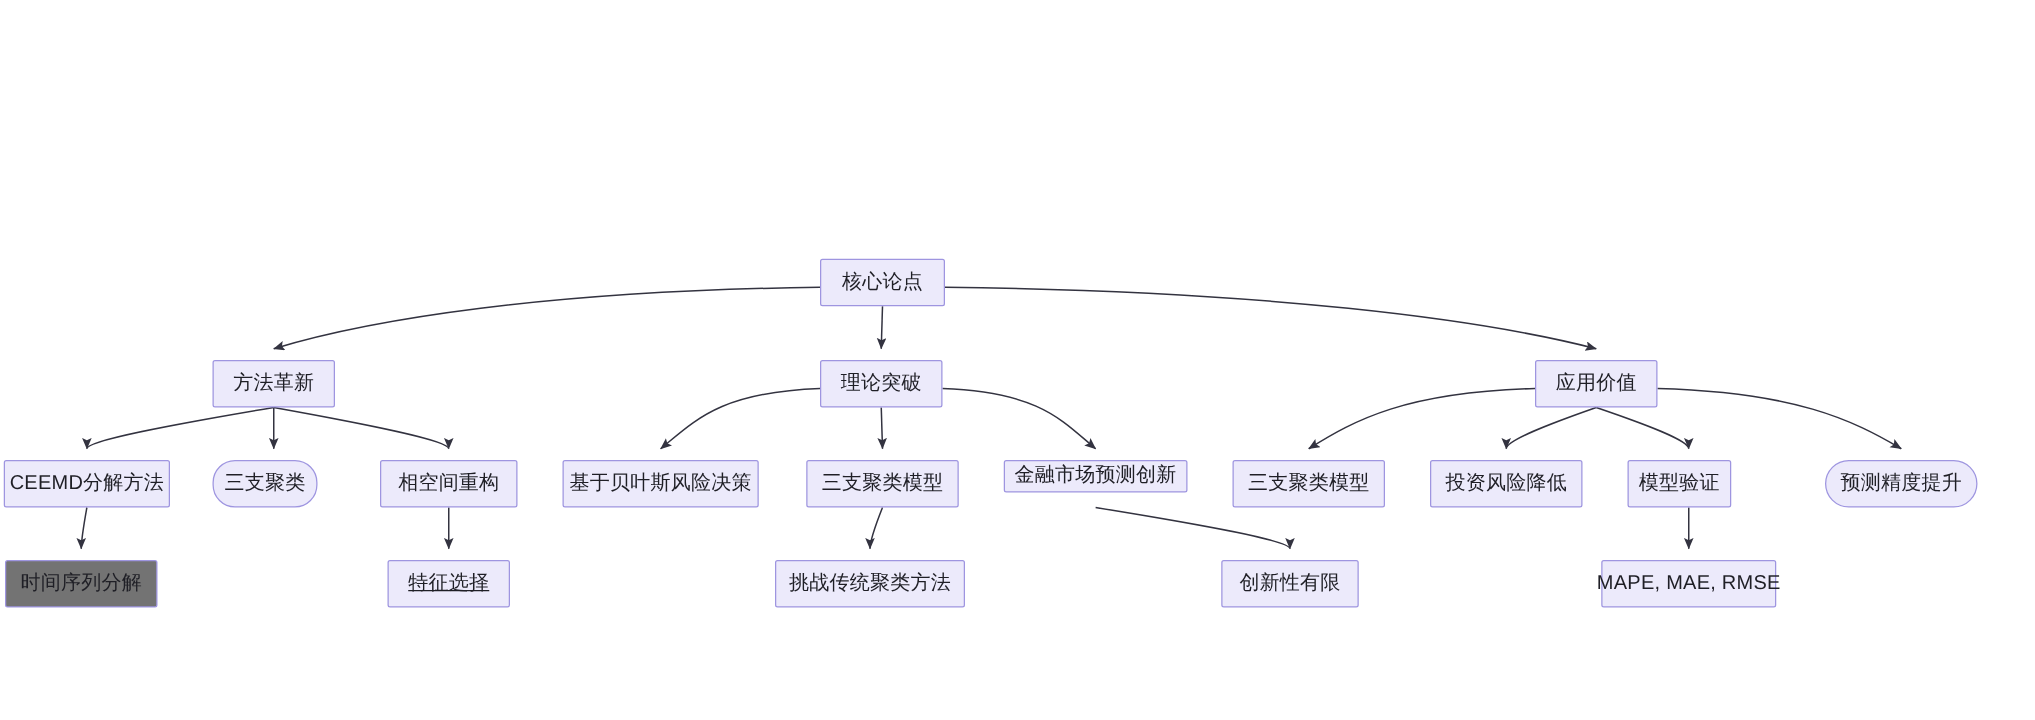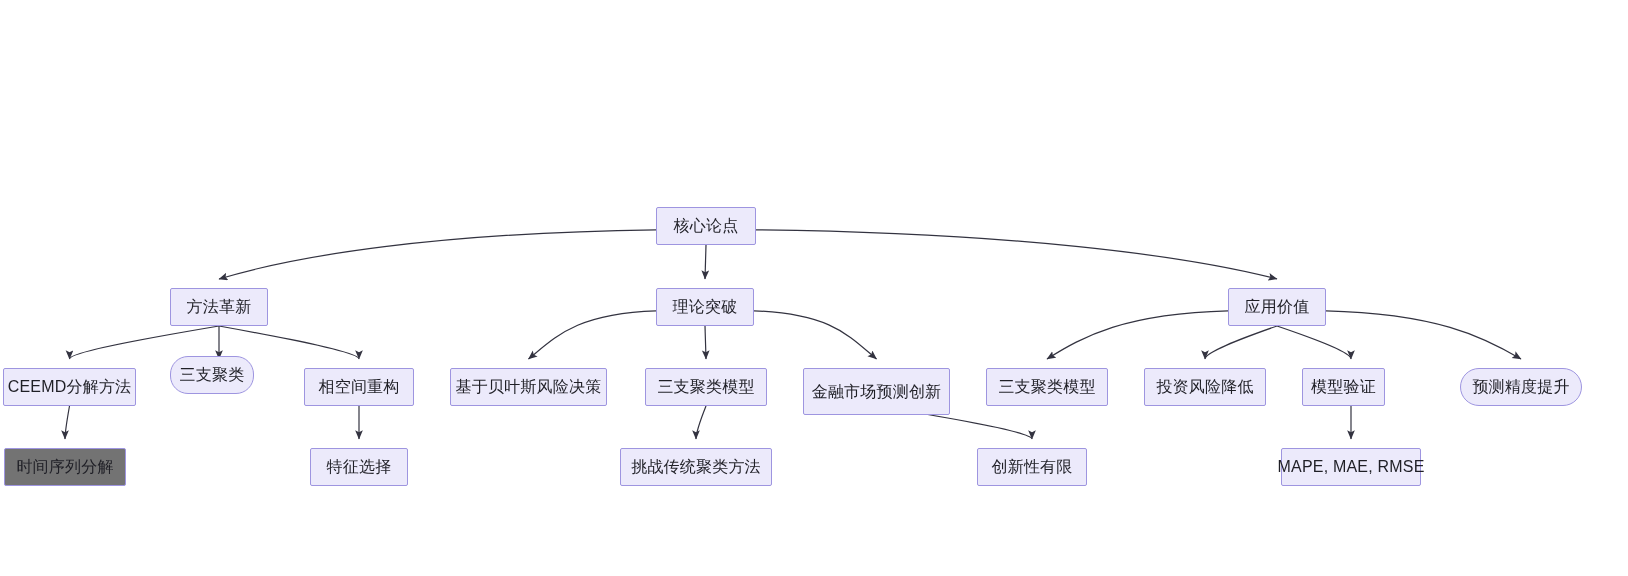--- a/index.html
+++ b/index.html
@@ -86,51 +86,51 @@
       </div>
       <div class="node" style="left: 656px; top: 288px; width: 98px; height: 38px; background: rgb(236, 234, 251); border-color: rgb(158, 149, 224); color: rgb(31, 31, 38);">
         <span class="node-label">理论突破</span>
       </div>
       <div class="node" style="left: 1228px; top: 288px; width: 98px; height: 38px; background: rgb(236, 234, 251); border-color: rgb(158, 149, 224); color: rgb(31, 31, 38);">
         <span class="node-label">应用价值</span>
       </div>
       <div class="node" style="left: 3px; top: 368px; width: 133px; height: 38px; background: rgb(236, 234, 251); border-color: rgb(158, 149, 224); color: rgb(31, 31, 38);">
         <span class="node-label">CEEMD分解方法</span>
       </div>
-      <div class="node" style="left: 170px; top: 356px; width: 84px; height: 38px; background: rgb(236, 234, 251); border-color: rgb(158, 149, 224); color: rgb(31, 31, 38); border-radius: 18px;">
+      <div class="node" style="left: 170px; top: 368px; width: 84px; height: 38px; background: rgb(236, 234, 251); border-color: rgb(158, 149, 224); color: rgb(31, 31, 38); border-radius: 18px;">
         <span class="node-label">三支聚类</span>
       </div>
       <div class="node" style="left: 304px; top: 368px; width: 110px; height: 38px; background: rgb(236, 234, 251); border-color: rgb(158, 149, 224); color: rgb(31, 31, 38);">
         <span class="node-label">相空间重构</span>
       </div>
       <div class="node" style="left: 450px; top: 368px; width: 157px; height: 38px; background: rgb(236, 234, 251); border-color: rgb(158, 149, 224); color: rgb(31, 31, 38);">
         <span class="node-label">基于贝叶斯风险决策</span>
       </div>
       <div class="node" style="left: 645px; top: 368px; width: 122px; height: 38px; background: rgb(236, 234, 251); border-color: rgb(158, 149, 224); color: rgb(31, 31, 38);">
         <span class="node-label">三支聚类模型</span>
       </div>
-      <div class="node" style="left: 803px; top: 368px; width: 147px; height: 47px; background: rgb(236, 234, 251); border-color: rgb(158, 149, 224); color: rgb(31, 31, 38);">
+      <div class="node" style="left: 803px; top: 368px; width: 147px; height: 26px; background: rgb(236, 234, 251); border-color: rgb(158, 149, 224); color: rgb(31, 31, 38);">
         <span class="node-label">金融市场预测创新</span>
       </div>
       <div class="node" style="left: 986px; top: 368px; width: 122px; height: 38px; background: rgb(236, 234, 251); border-color: rgb(158, 149, 224); color: rgb(31, 31, 38);">
         <span class="node-label">三支聚类模型</span>
       </div>
       <div class="node" style="left: 1144px; top: 368px; width: 122px; height: 38px; background: rgb(236, 234, 251); border-color: rgb(158, 149, 224); color: rgb(31, 31, 38);">
         <span class="node-label">投资风险降低</span>
       </div>
       <div class="node" style="left: 1302px; top: 368px; width: 83px; height: 38px; background: rgb(236, 234, 251); border-color: rgb(158, 149, 224); color: rgb(31, 31, 38);">
         <span class="node-label">模型验证</span>
       </div>
       <div class="node" style="left: 1460px; top: 368px; width: 122px; height: 38px; background: rgb(236, 234, 251); border-color: rgb(158, 149, 224); color: rgb(31, 31, 38); border-radius: 19px;">
         <span class="node-label">预测精度提升</span>
       </div>
       <div class="node" style="left: 4px; top: 448px; width: 122px; height: 38px; background: #737373; border-color: rgb(158, 149, 224); color: rgb(31, 31, 38);">
         <span class="node-label">时间序列分解</span>
       </div>
-      <div class="node" style="left: 310px; top: 448px; width: 98px; height: 38px; background: rgb(236, 234, 251); border-color: rgb(158, 149, 224); color: rgb(31, 31, 38);">
+      <div class="node" style="left: 310px; top: 448px; width: 98px; height: 38px; background: rgb(236, 234, 251); border-color: rgb(158, 149, 224); color: rgb(31, 31, 38); text-decoration: underline;">
         <span class="node-label">特征选择</span>
       </div>
       <div class="node" style="left: 620px; top: 448px; width: 152px; height: 38px; background: rgb(236, 234, 251); border-color: rgb(158, 149, 224); color: rgb(31, 31, 38);">
         <span class="node-label">挑战传统聚类方法</span>
       </div>
       <div class="node" style="left: 977px; top: 448px; width: 110px; height: 38px; background: rgb(236, 234, 251); border-color: rgb(158, 149, 224); color: rgb(31, 31, 38);">
         <span class="node-label">创新性有限</span>
       </div>
       <div class="node" style="left: 1281px; top: 448px; width: 140px; height: 38px; background: rgb(236, 234, 251); border-color: rgb(158, 149, 224); color: rgb(31, 31, 38);">
         <span class="node-label">MAPE, MAE, RMSE</span>

